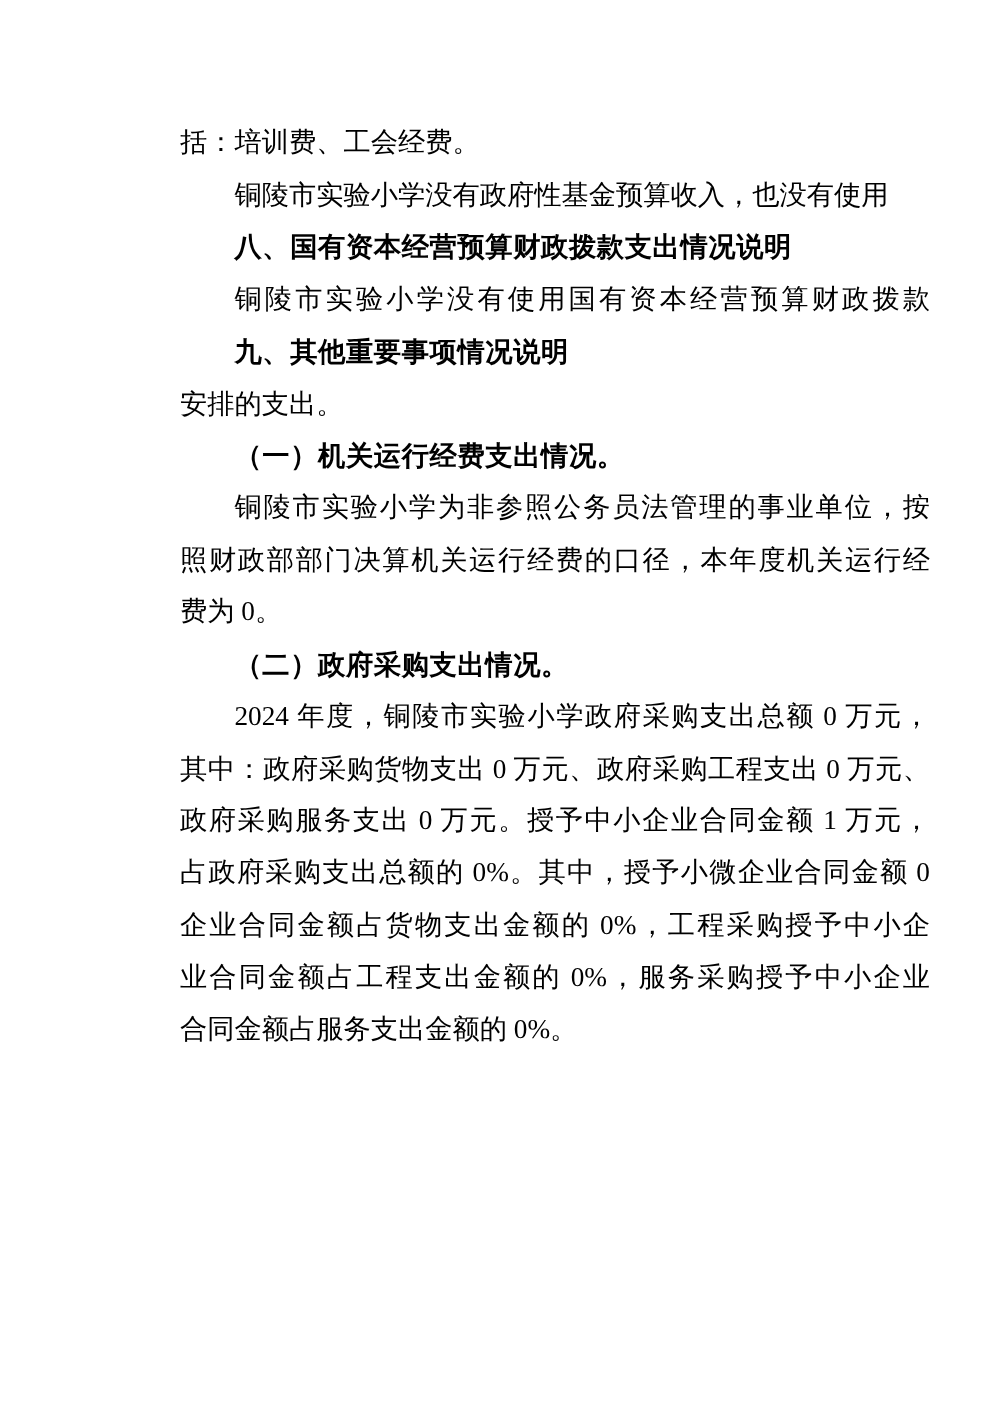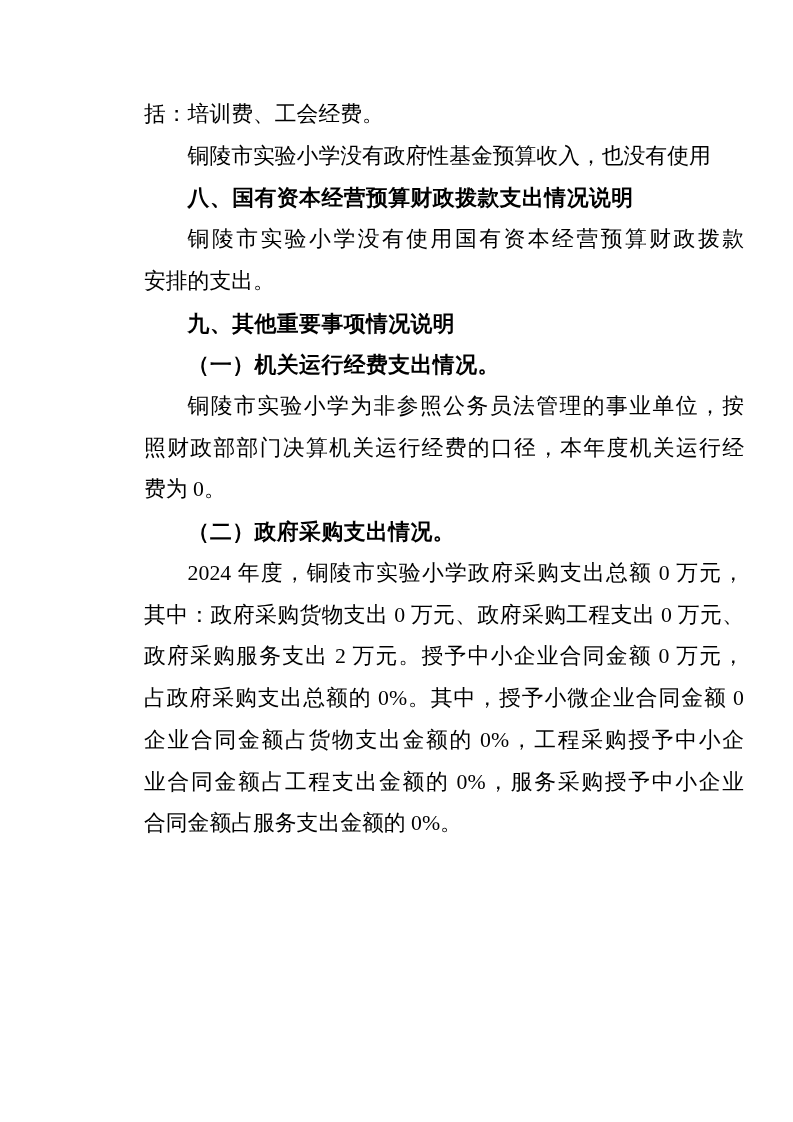--- a/index.html
+++ b/index.html
@@ -48,28 +48,28 @@
 </style>
 </head>
 <body>
 
 <div class="page">
   <div class="content" id="doc-content">
       <div class="line body">括：培训费、工会经费。</div>
       <div class="line body indent">铜陵市实验小学没有政府性基金预算收入，也没有使用</div>
       <div class="line section-heading indent">八、国有资本经营预算财政拨款支出情况说明</div>
       <div class="line body indent fill">铜陵市实验小学没有使用国有资本经营预算财政拨款</div>
+      <div class="line section-heading indent">九、其他重要事项情况说明</div>
       <div class="line body">安排的支出。</div>
-      <div class="line section-heading indent">九、其他重要事项情况说明</div>
       <div class="line subsection-heading indent">（一）机关运行经费支出情况。</div>
       <div class="line body indent fill">铜陵市实验小学为非参照公务员法管理的事业单位，按</div>
       <div class="line body fill">照财政部部门决算机关运行经费的口径，本年度机关运行经</div>
       <div class="line body">费为 0。</div>
       <div class="line subsection-heading indent">（二）政府采购支出情况。</div>
       <div class="line body indent fill">2024 年度，铜陵市实验小学政府采购支出总额 0 万元，</div>
       <div class="line body fill">其中：政府采购货物支出 0 万元、政府采购工程支出 0 万元、</div>
-      <div class="line body fill">政府采购服务支出 2 万元。授予中小企业合同金额 0 万元，</div>
+      <div class="line body fill">政府采购服务支出 0 万元。授予中小企业合同金额 1 万元，</div>
       <div class="line body fill">占政府采购支出总额的 0%。其中，授予小微企业合同金额 0</div>
       <div class="line body fill">企业合同金额占货物支出金额的 0%，工程采购授予中小企</div>
       <div class="line body fill">业合同金额占工程支出金额的 0%，服务采购授予中小企业</div>
       <div class="line body">合同金额占服务支出金额的 0%。</div>
     </div>
 </div>
 
 </body></html>

